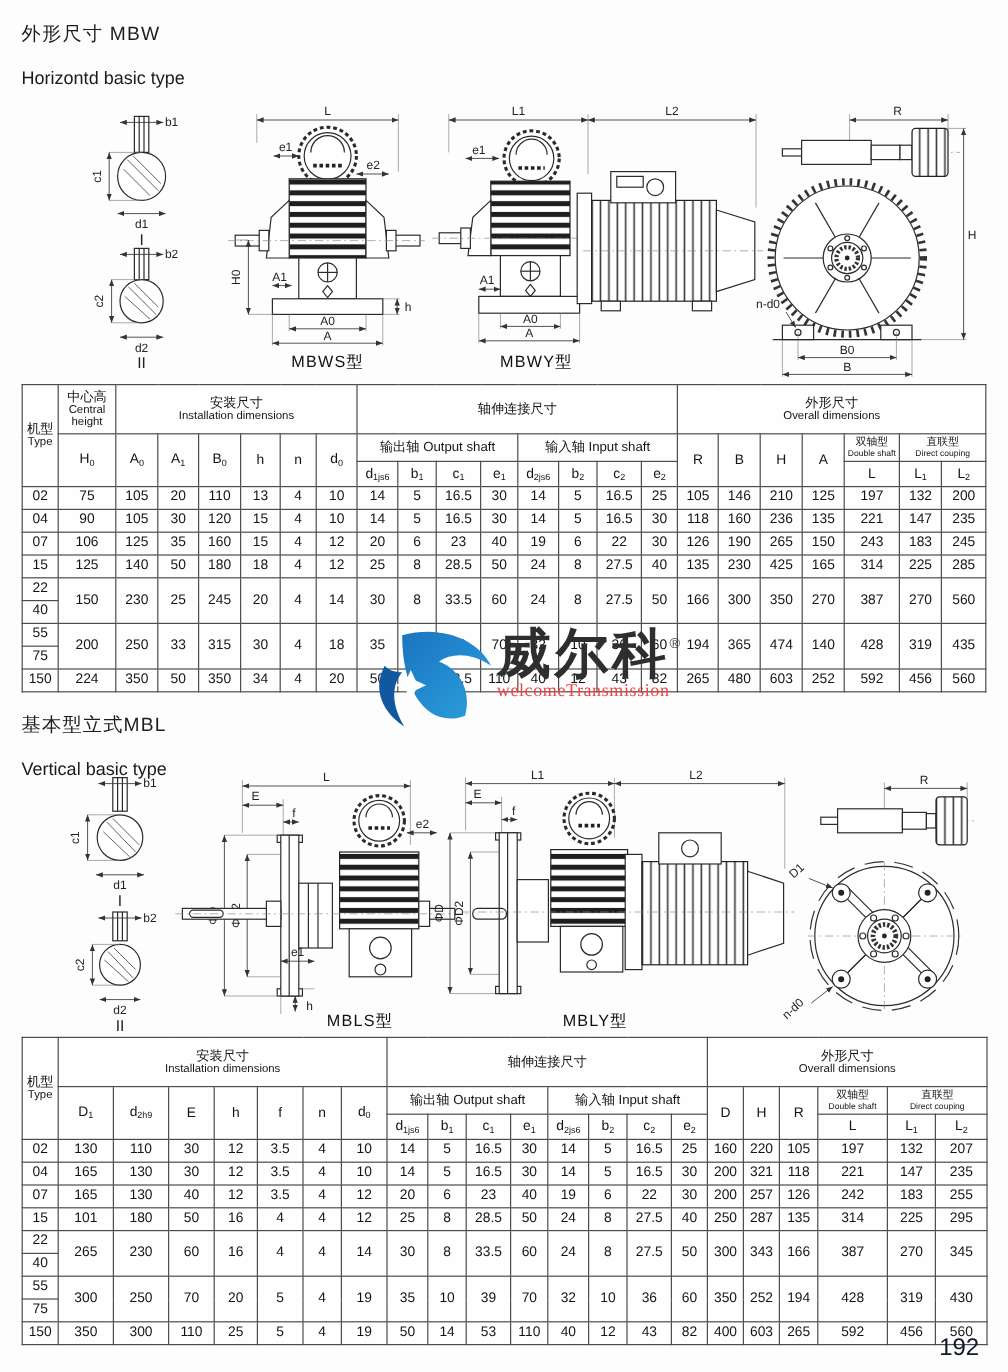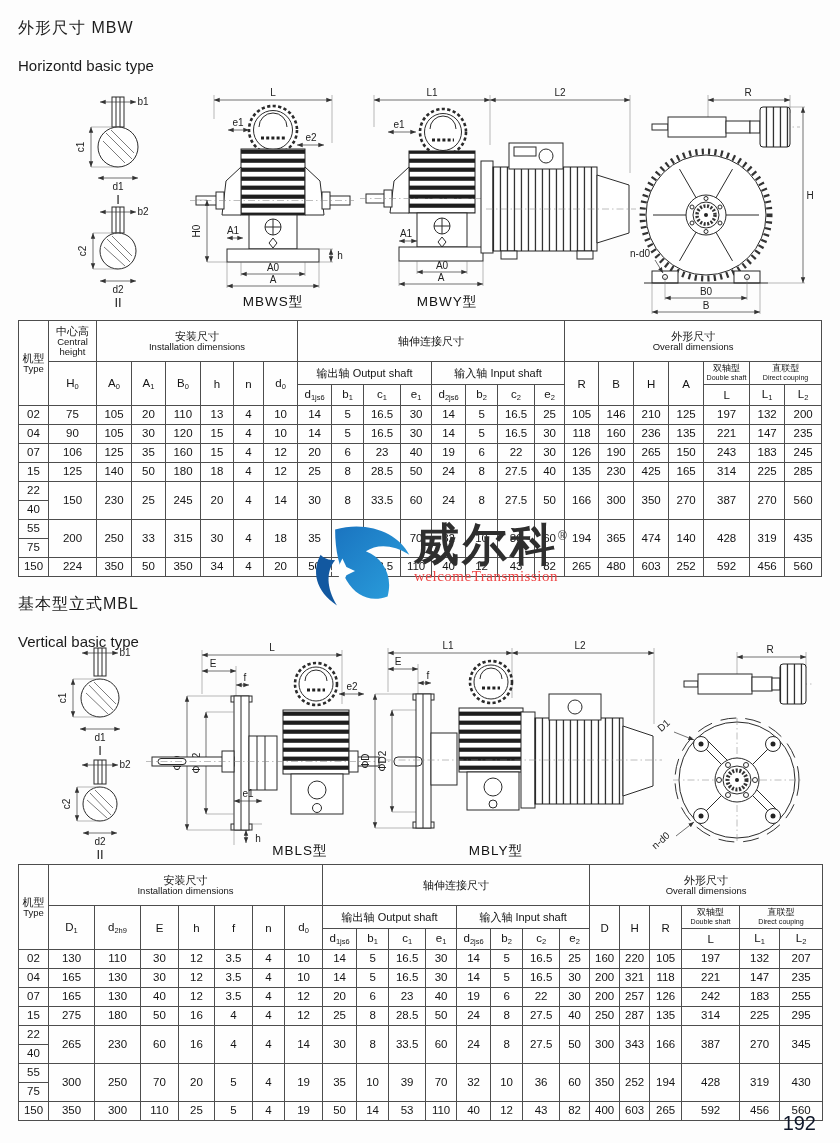--- a/index.html
+++ b/index.html
@@ -895,21 +895,21 @@
           <td>30</td>
           <td>200</td>
           <td>257</td>
           <td>126</td>
           <td>242</td>
           <td>183</td>
           <td>255</td>
         </tr>
         <tr>
           <td>15</td>
-          <td>275</td>
+          <td>101</td>
           <td>180</td>
           <td>50</td>
           <td>16</td>
           <td>4</td>
           <td>4</td>
           <td>12</td>
           <td>25</td>
           <td>8</td>
           <td>28.5</td>
           <td>50</td>

